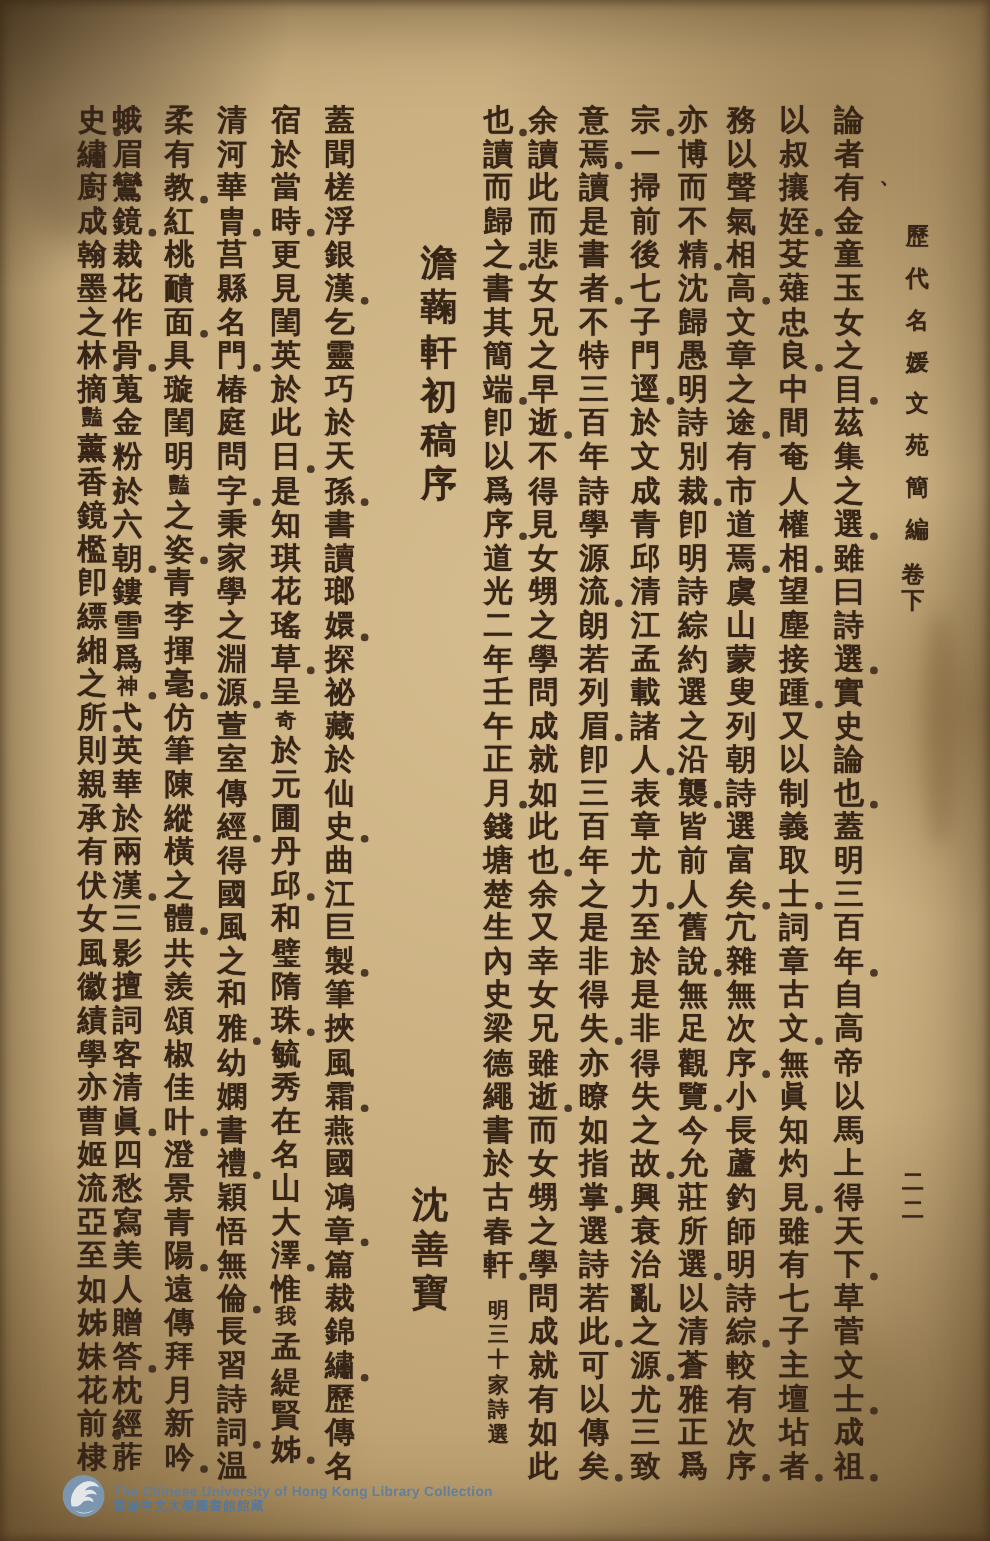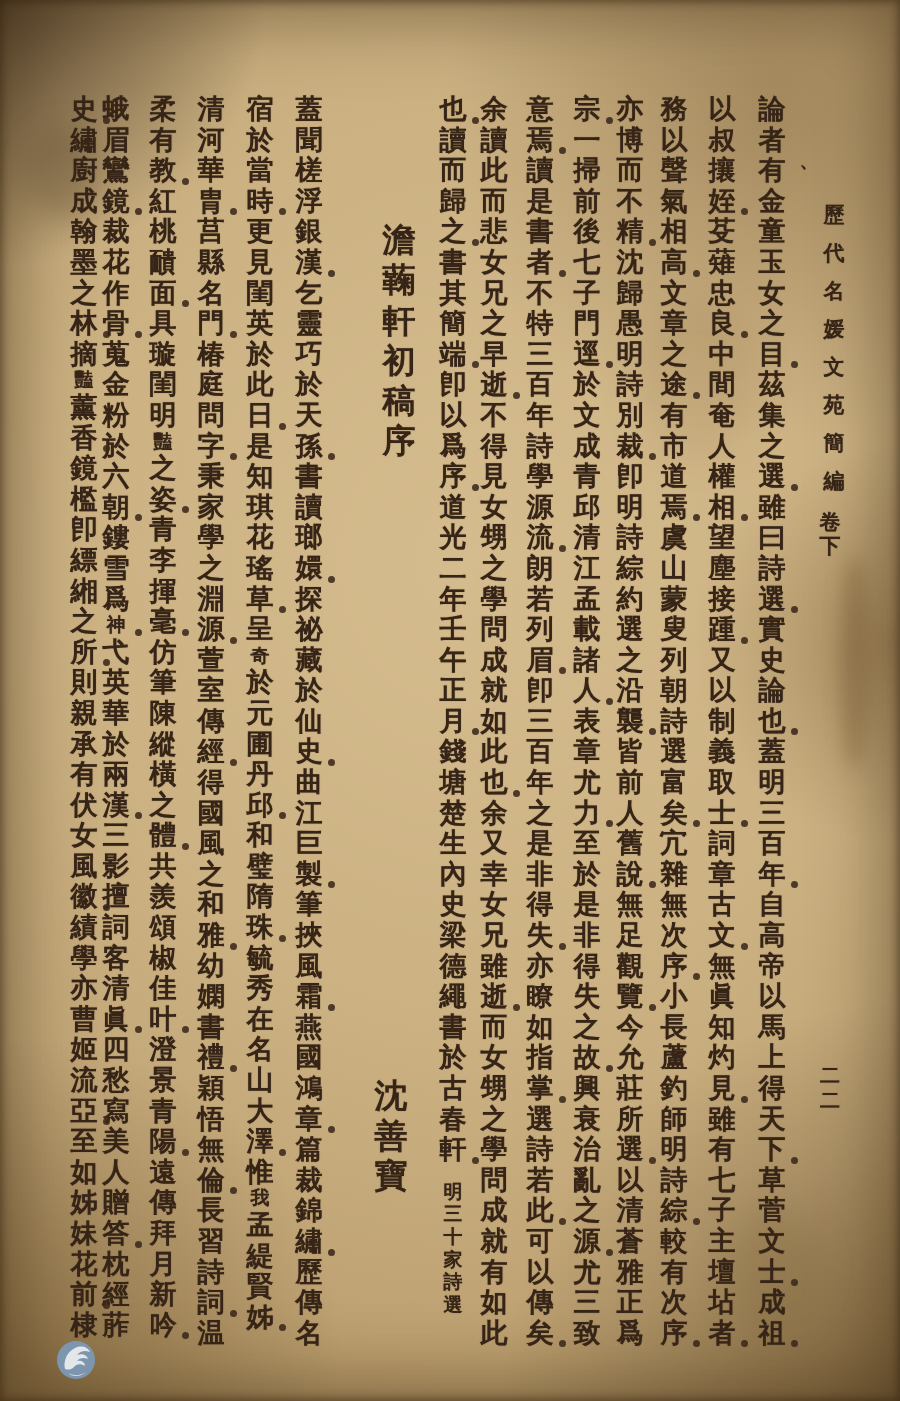--- a/index.html
+++ b/index.html
@@ -685,14 +685,18 @@
     </div>
 
   <div class="watermark">
     <span class="wm-logo">
       <svg width="40" height="40" viewBox="-20 -20 40 40">
         <circle cx="0" cy="0" r="19" fill="#7d99b6"></circle>
         <path d="M -11,9 C -13,1 -9,-8 -1,-12 C 5,-15 12,-13 14,-8 C 9,-10 4,-9 1,-5 C 6,-7 11,-5 12,-1 C 8,-3 3,-2 1,1 C 5,0 9,2 9,6 C 5,3 0,4 -2,7 C -5,10 -8,10 -11,9 Z" fill="#e9eef3"></path>
         <path d="M -8,13 C -3,16 5,16 10,12 C 5,17 -4,17 -8,13 Z" fill="#e9eef3"></path>
       </svg>
     </span>
+    <span class="wm-text">
+      <span class="wm-line1">The Chinese University of Hong Kong Library Collection</span>
+      <span class="wm-line2">香港中文大學圖書館館藏</span>
+    </span>
   </div>
 </div>
 
 </body></html>

